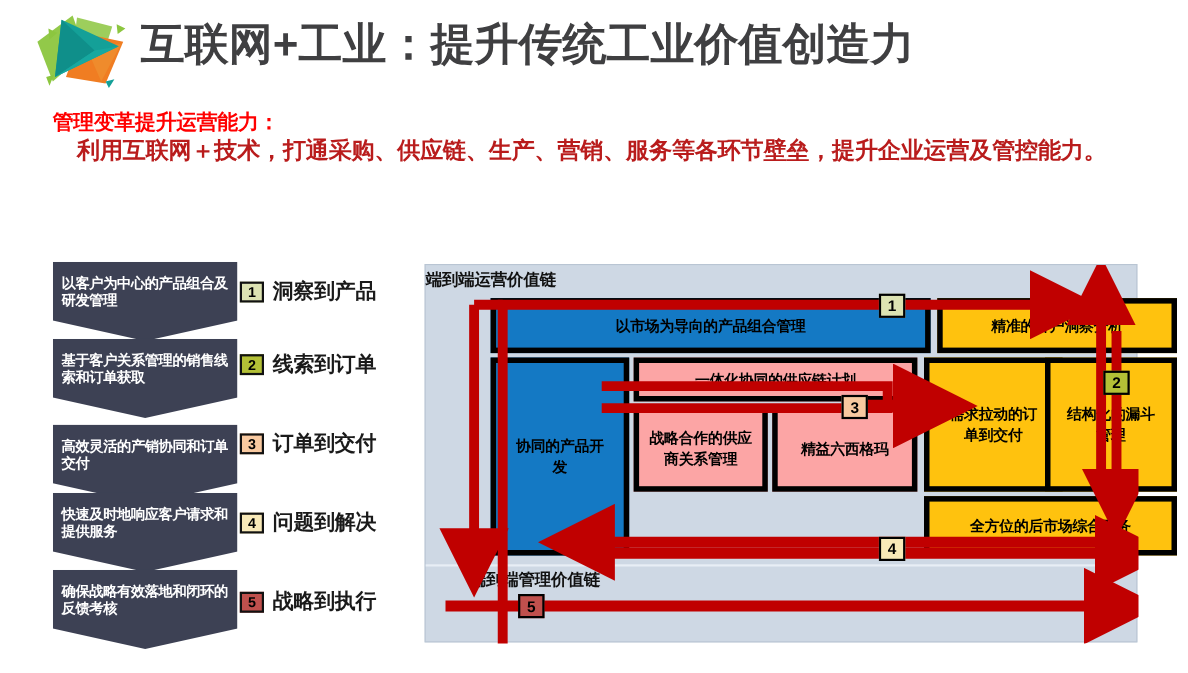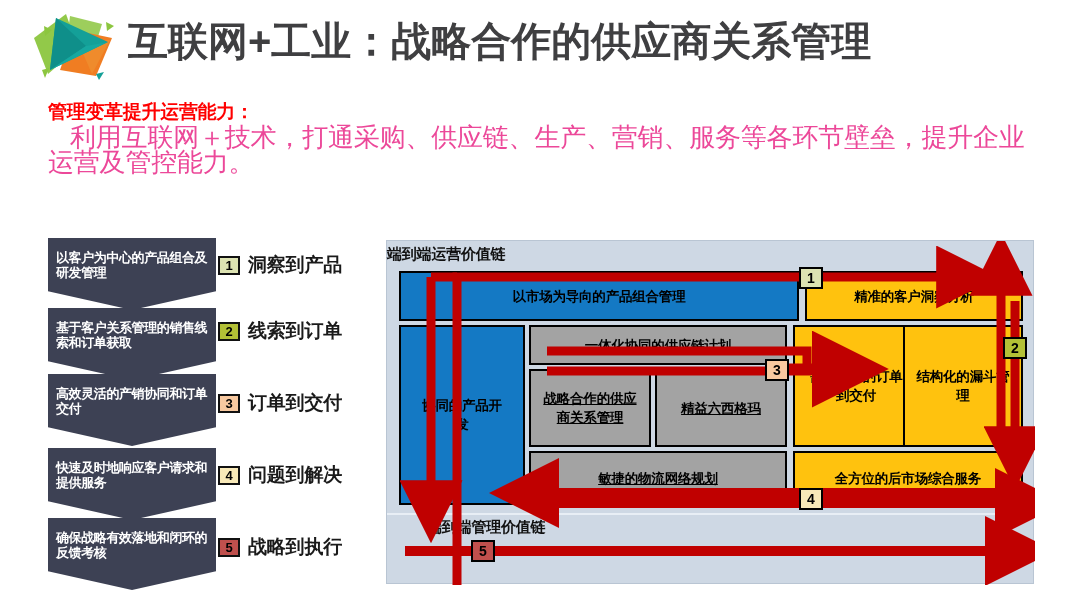--- a/index.html
+++ b/index.html
@@ -45,23 +45,23 @@
   }
   #subtitle-heading {
     font-size: 19px;
     font-weight: bold;
     color: #ff0000;
     line-height: 24px;
     letter-spacing: -0.3px;
   }
   #subtitle-body {
     margin-top: 1px;
-    font-size: 26px;
-    font-weight: normal;
-    color: #ec4899;
+    font-size: 21px;
+    font-weight: bold;
+    color: #b91c1c;
     line-height: 25px;
     text-indent: 22px;
     letter-spacing: -0.2px;
   }
 
   
   #funnel {
     position: absolute;
     left: 48px; top: 238px;
     width: 168px; height: 352px;
@@ -146,33 +146,34 @@
     left: 0; right: 0;
     top: 272px;
     height: 2px;
     background: #e8eef5;
   }
 
   
   .dbox {
     position: absolute;
     box-sizing: border-box;
-    border: 2px solid #000000;
+    border: 5px solid #000000;
     display: flex;
     align-items: center;
     justify-content: center;
     text-align: center;
     font-size: 13.5px;
     font-weight: bold;
     color: #000000;
     line-height: 19px;
     letter-spacing: -0.2px;
+    margin-left: 47px;
   }
   .blue  { background: #1479c4; }
-  .green { background: #a3a3a3; text-decoration: underline; }
+  .green { background: #fca5a5; }
   .amber { background: #ffc20e; }
 
   
   #flow-svg {
     position: absolute;
     left: 0; top: 0;
     width: 648px; height: 344px;
     pointer-events: none;
   }
 
@@ -207,36 +208,36 @@
       <polygon points="30,10 60,38 24,62" fill="#0f8f8a"></polygon>
       <polygon points="60,38 82,34 24,62" fill="#17a8a0"></polygon>
 
       <polygon points="18,18 26,22 19,28" fill="#8cc63f"></polygon>
       <polygon points="80,14 88,18 81,23" fill="#8cc63f"></polygon>
       <polygon points="70,66 78,64 73,72" fill="#14a098"></polygon>
       <polygon points="16,62 23,60 19,70" fill="#8cc63f"></polygon>
     </svg>
   </div>
 
-  <div id="page-title">互联网+工业：战略合作的供应商关系管理</div>
+  <div id="page-title">互联网+工业：提升传统工业价值创造力</div>
 </div>
 
 <div id="subtitle-block">
   <div id="subtitle-heading">管理变革提升运营能力：</div>
   <div id="subtitle-body">利用互联网＋技术，打通采购、供应链、生产、营销、服务等各环节壁垒，提升企业运营及管控能力。</div>
 </div>
 
 <div id="funnel">
   <div class="chevron" style="top:0px;height:72px;">
     <span class="chevron-label">以客户为中心的产品组合及研发管理</span>
   </div>
   <div class="chevron" style="top:70px;height:72px;">
     <span class="chevron-label">基于客户关系管理的销售线索和订单获取</span>
   </div>
-  <div class="chevron" style="top:136px;height:72px;">
+  <div class="chevron" style="top:148px;height:72px;">
     <span class="chevron-label">高效灵活的产销协同和订单交付</span>
   </div>
   <div class="chevron" style="top:210px;height:72px;">
     <span class="chevron-label">快速及时地响应客户请求和提供服务</span>
   </div>
   <div class="chevron" style="top:280px;height:72px;">
     <span class="chevron-label">确保战略有效落地和闭环的反馈考核</span>
   </div>
 </div>
 
@@ -294,23 +295,20 @@
     <span>精益六西格玛</span>
   </div>
 
   <div class="dbox amber" style="left:406px; top:84px; width:126px; height:122px; padding:0 12px;">
     <span>需求拉动的订单到交付</span>
   </div>
   <div class="dbox amber" style="left:516px; top:84px; width:120px; height:122px; padding:0 10px;">
     <span>结构化的漏斗管理</span>
   </div>
 
-  <div class="dbox green" style="left:142px; top:210px; width:258px; height:54px;">
-    <span>敏捷的物流网络规划</span>
-  </div>
   <div class="dbox amber" style="left:406px; top:210px; width:230px; height:54px;">
     <span>全方位的后市场综合服务</span>
   </div>
 
   <div id="chain-divider"></div>
   <div class="chain-title" id="chain-title-bottom">端到端管理价值链</div>
 
   <svg id="flow-svg" viewBox="0 0 648 344">
     <defs>
       <marker id="ah" markerWidth="7" markerHeight="7" refX="1.2" refY="3.5" orient="auto">

